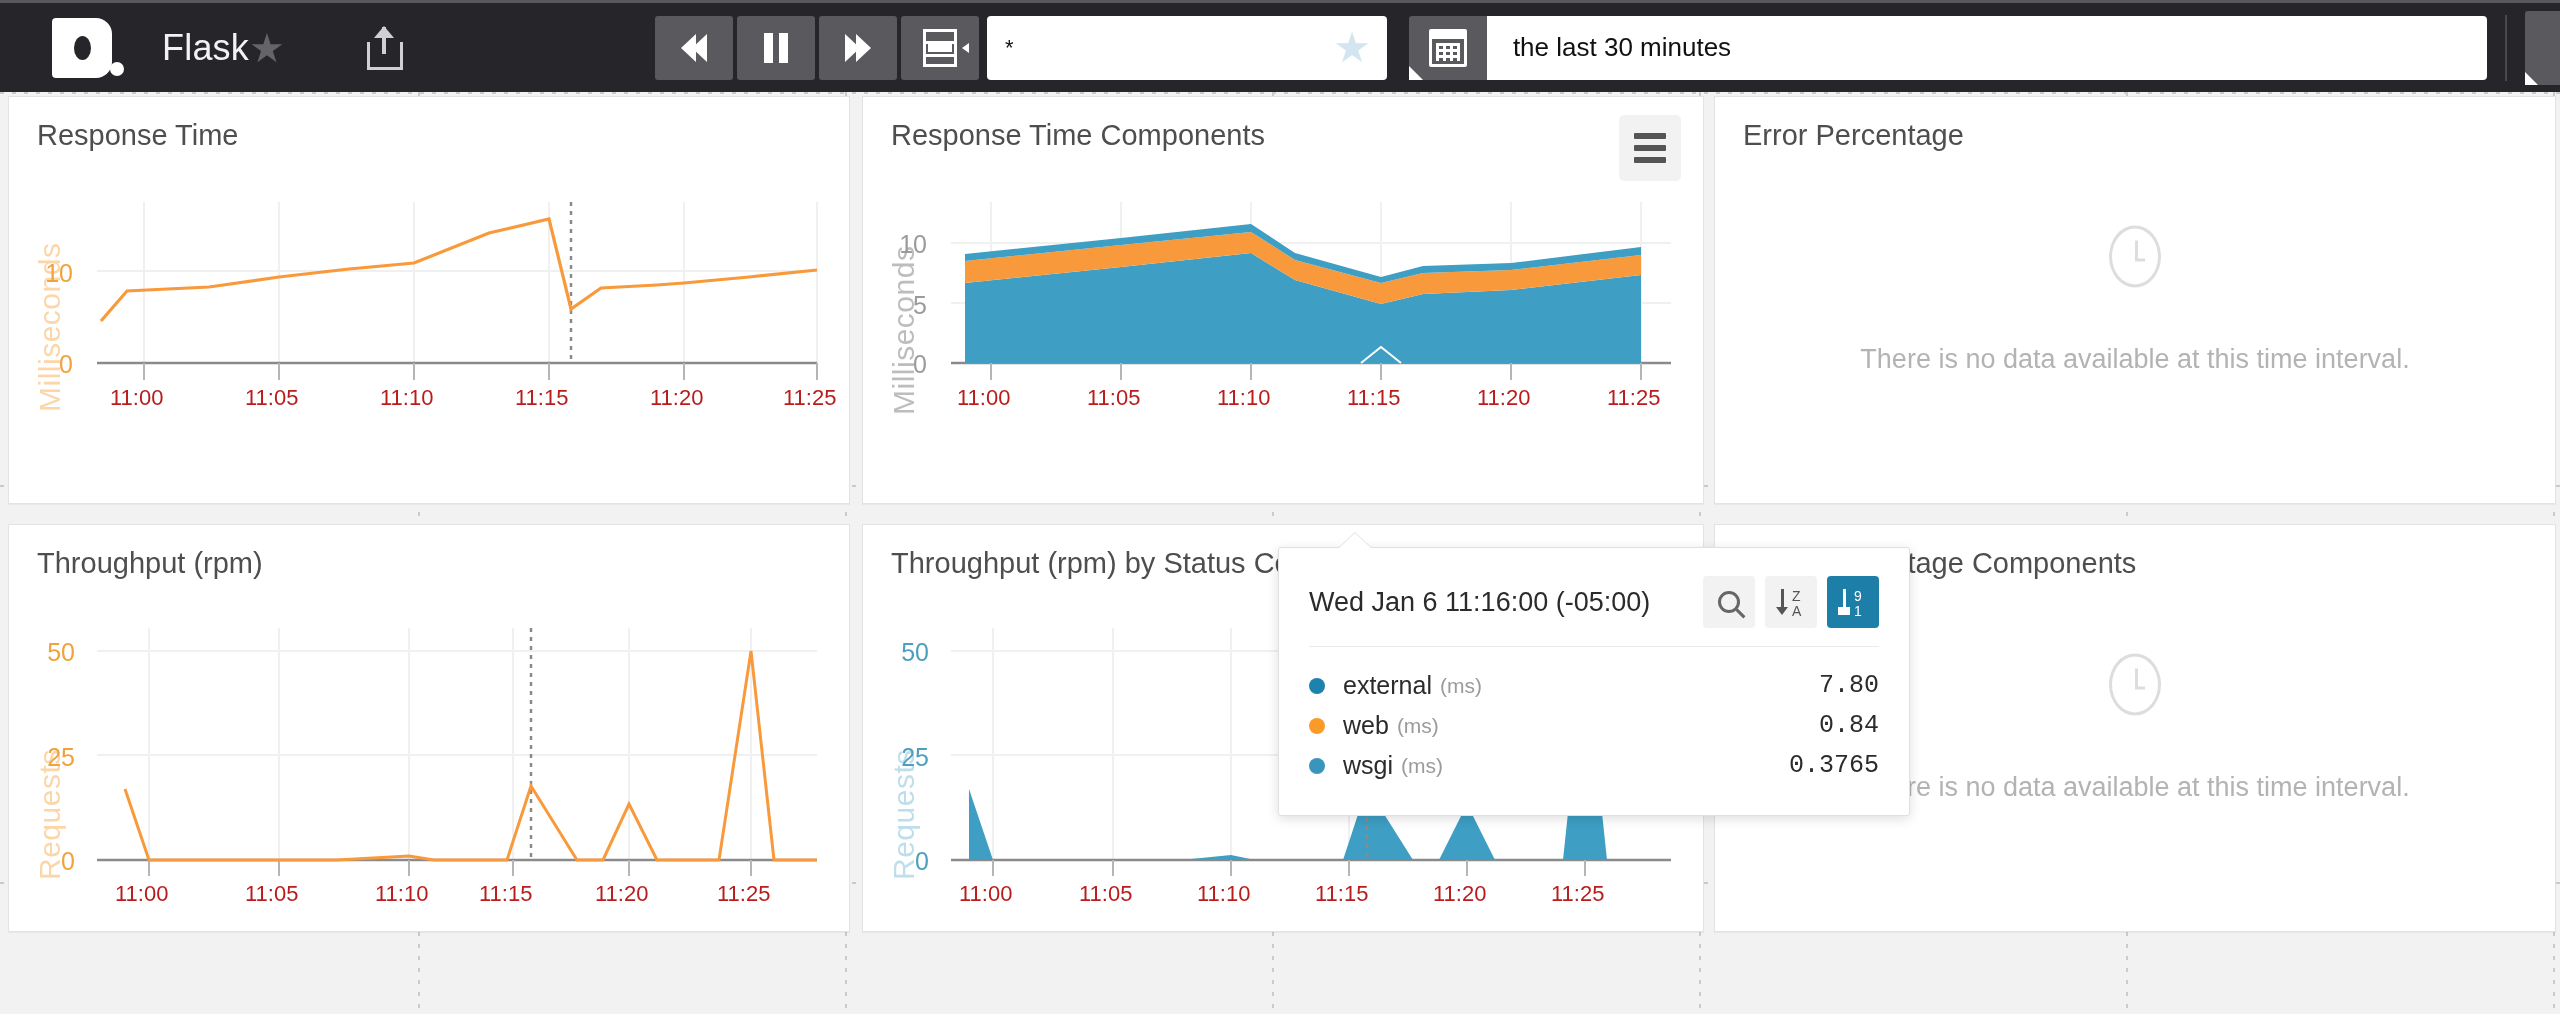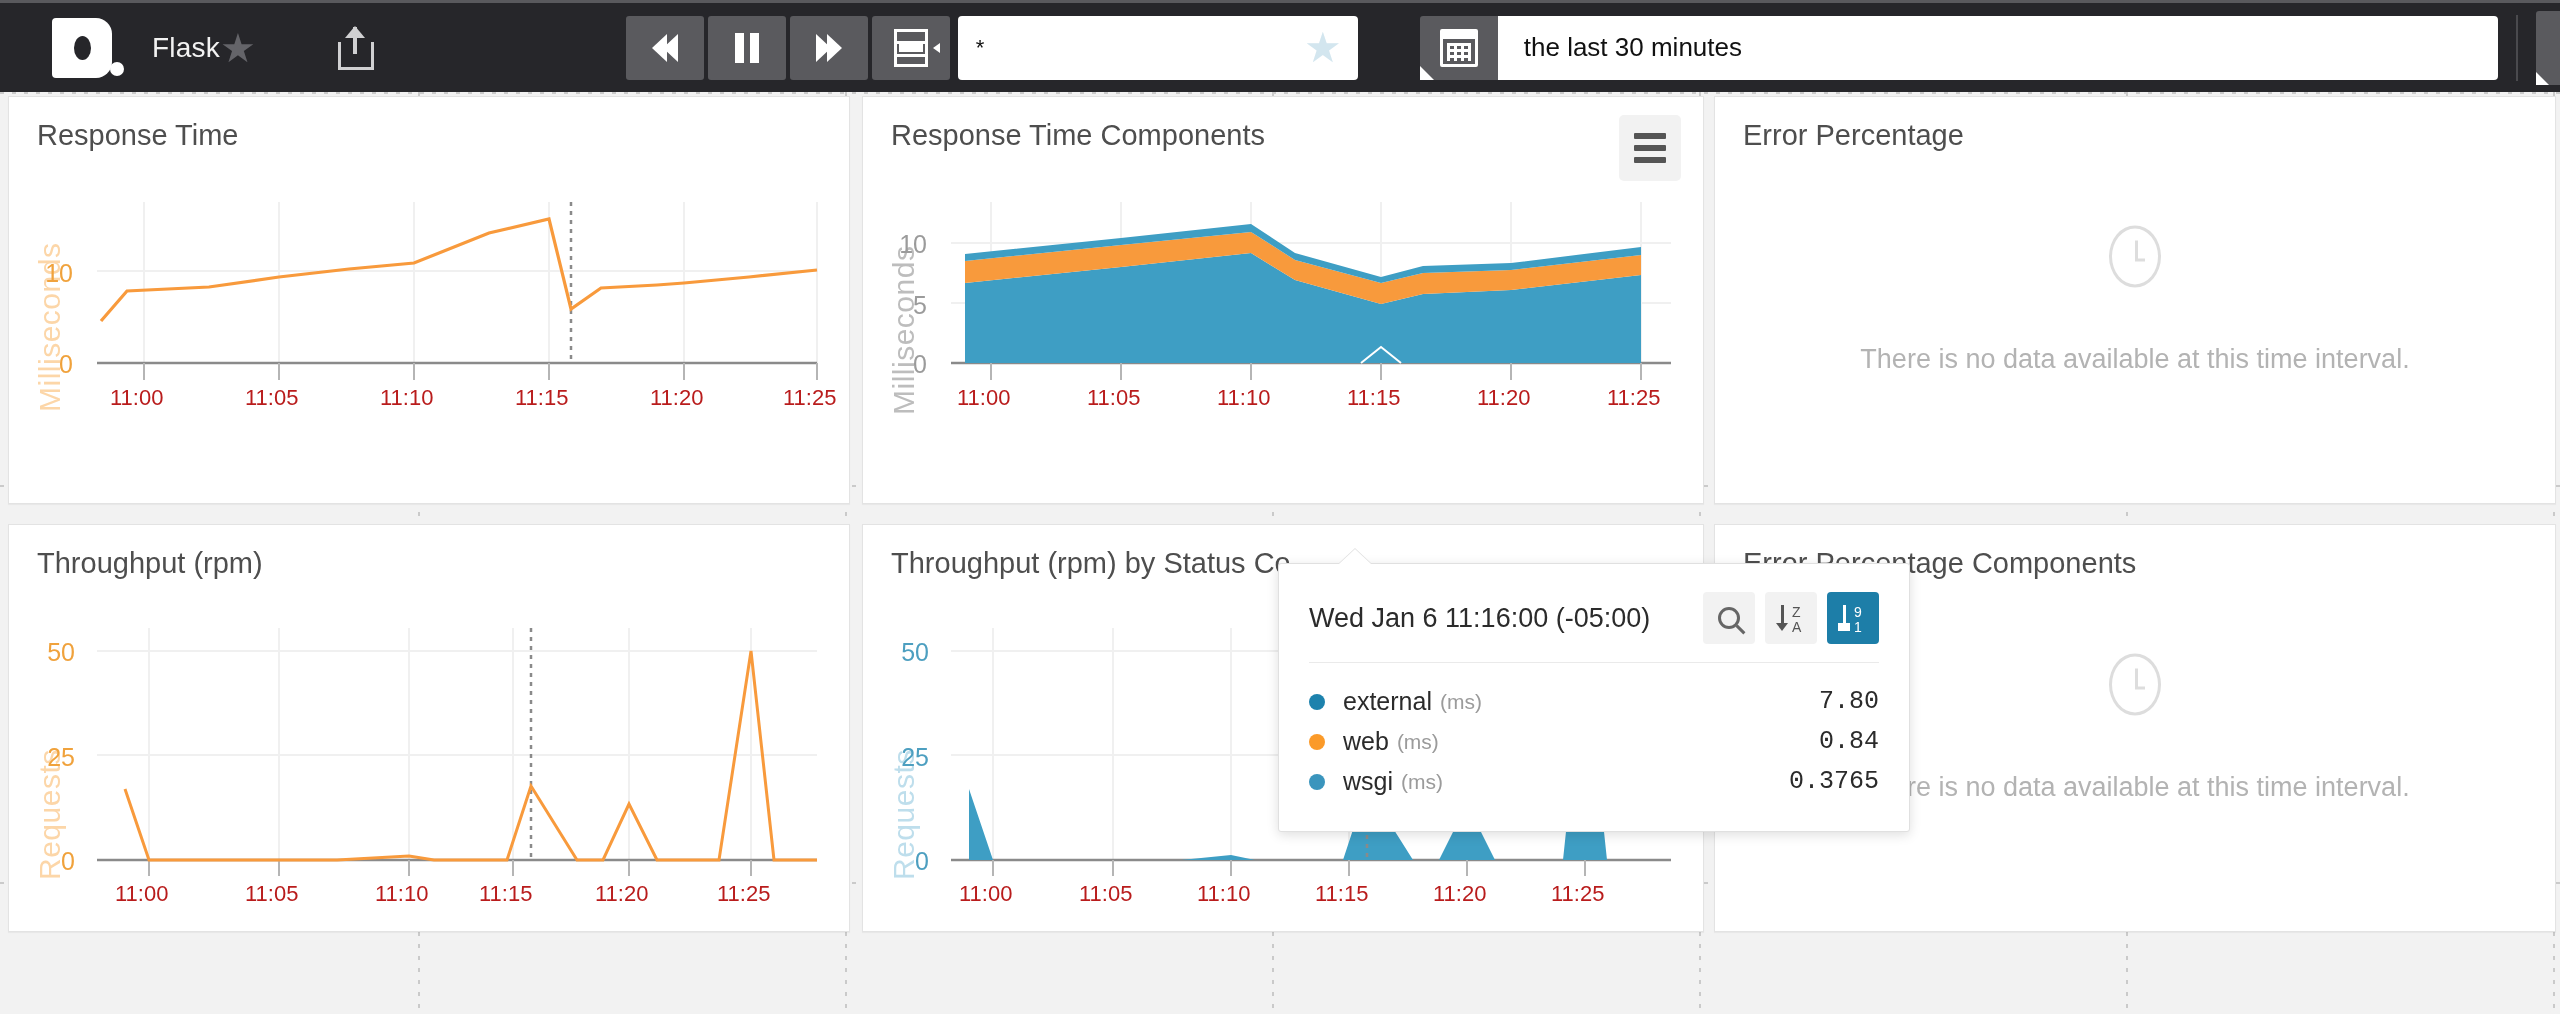--- a/index.html
+++ b/index.html
@@ -35,22 +35,22 @@
   }
   .app-logo::before {
     content:""; width: 17px; height: 24px; border-radius: 50%;
     background:#26262a; display:block;
   }
   .logo-dot {
     position:absolute; right:-12px; bottom:2px;
     width: 14px; height: 14px; border-radius: 50%; background:#ffffff;
   }
   .app-title {
-    color: #f2f2f2; font-size: 28px; font-weight: 400;
-    margin-left: 40px; letter-spacing: .2px; white-space: nowrap;
+    color: #f2f2f2; font-size: 36px; font-weight: 400;
+    margin-left: 50px; letter-spacing: .2px; white-space: nowrap;
   }
 
   .hdr-spacer-1 { width: 210px; }
   .star-fav {
     color:#646469; font-size: 40px; line-height:1;
     cursor:pointer; user-select:none;
   }
   .hdr-divider {
     width: 2px; height: 58px; background:#4a4a4e; margin: 0 40px;
   }
@@ -102,21 +102,21 @@
     display:flex; align-items:center; padding: 0 18px;
     position: relative; margin-left: 4px;
   }
   .search-field .val { font-size: 22px; color:#111; font-family:"Liberation Sans",sans-serif; }
   .search-star {
     position:absolute; right: 16px; top: 50%; margin-top:-21px;
     font-size: 42px; color:#d3e6ef; line-height:1; user-select:none;
   }
 
   .timepicker {
-    display:flex; align-items:center; margin-left: 62px;
+    display:flex; align-items:center; margin-left: 22px;
   }
   .cal-btn {
     width: 78px; height: 64px; background:#5a5a5e; border-radius:3px 0 0 3px;
     display:flex; align-items:center; justify-content:center; position:relative; cursor:pointer;
   }
   .cal-glyph { width:38px; height:38px; border:3px solid #fff; border-radius:2px; position:relative; background:#5a5a5e; }
   .cal-glyph::before {
     content:""; position:absolute; left:0; right:0; top:0; height:7px; background:#fff;
   }
   .cal-dots { position:absolute; left:4px; right:4px; top:11px; bottom:3px;
@@ -193,21 +193,21 @@
   .ytick { position:absolute; font-size: 25px; text-align:right; }
   .ytick.orange { color:#f0a23c; }
   .ytick.blue { color:#4d9fc0; }
   .ytick.gray { color:#9b9b9b; }
   .xtick { position:absolute; font-size: 22px; color:#b91c1c; }
 
   
   .tooltip {
     position:absolute; left: 1278px; top: 455px; width: 632px;
     background:#fff; border:1px solid #e0e0e0; border-radius: 3px;
-    box-shadow: 0 3px 12px rgba(0,0,0,.13); z-index: 50; margin-top: 16px;
+    box-shadow: 0 3px 12px rgba(0,0,0,.13); z-index: 50;
   }
   .tt-arrow {
     position:absolute; top:-15px; left: 60px; width: 0; height:0;
     border-left: 16px solid transparent; border-right: 16px solid transparent;
     border-bottom: 15px solid #fff;
   }
   .tt-arrow::after {
     content:""; position:absolute; left:-16px; top:-1px;
     border-left:16px solid transparent;border-right:16px solid transparent;
     border-bottom:15px solid #e0e0e0; z-index:-1;

